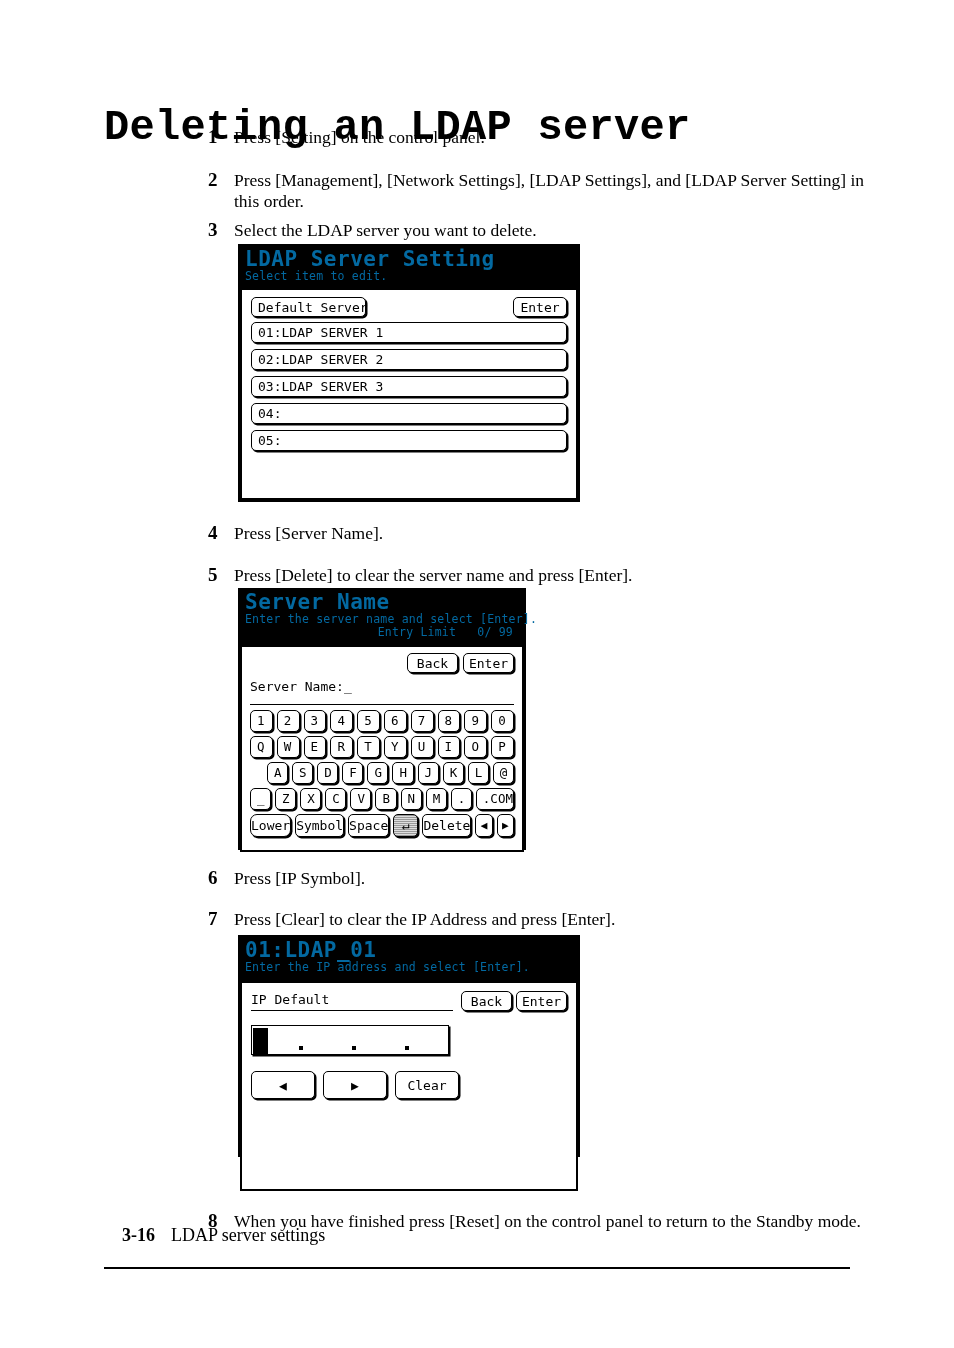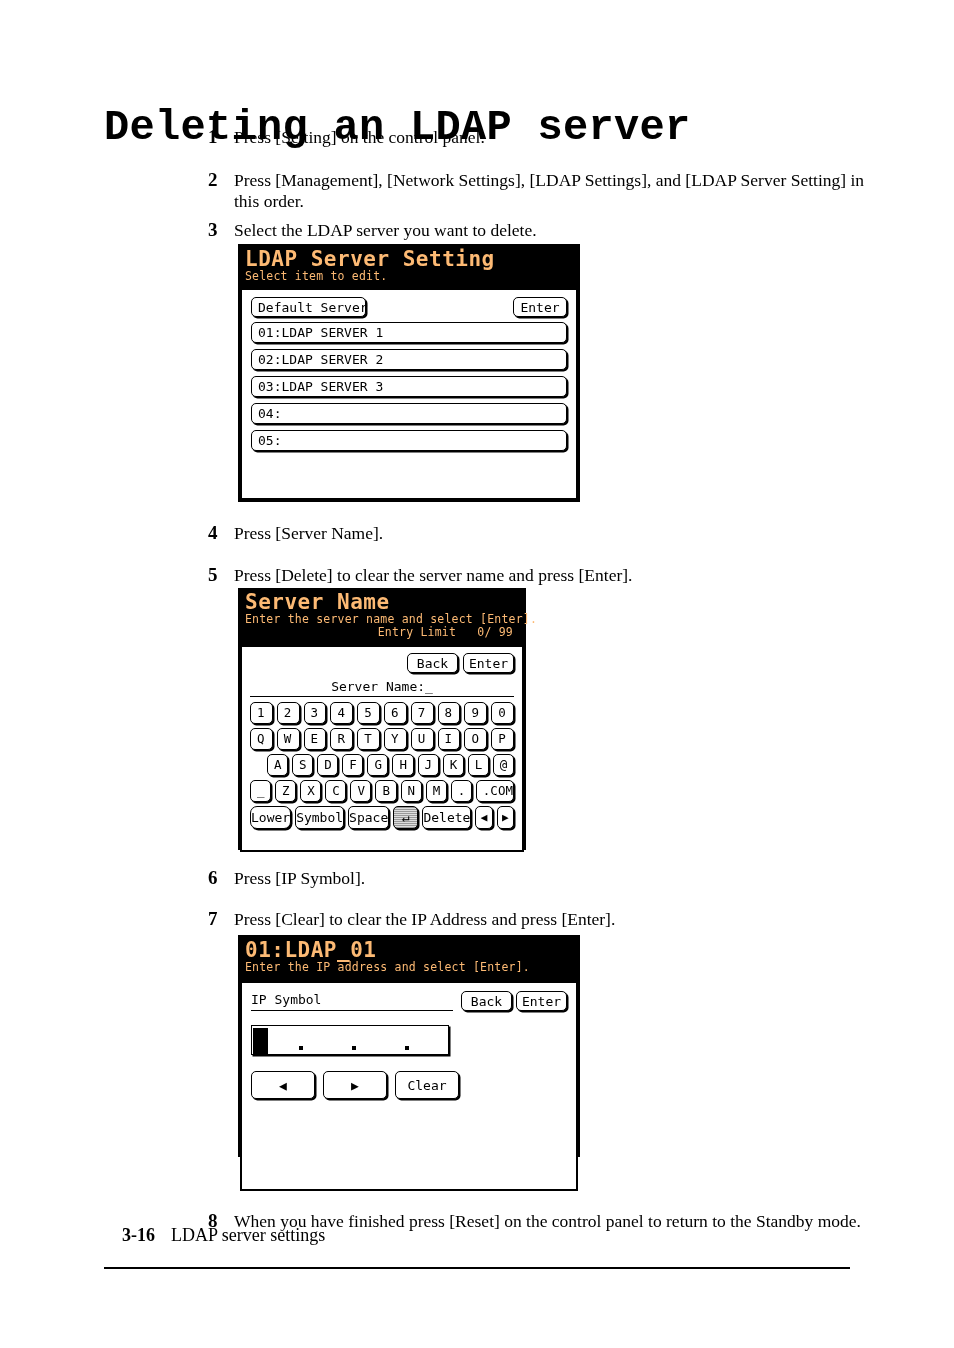--- a/index.html
+++ b/index.html
@@ -62,21 +62,21 @@
   .lcd {
     position: absolute;
     left: 238px;
     box-sizing: border-box;
     background: #ffffff;
     border: 2px solid #000000;
     font-family: "DejaVu Sans Mono", monospace;
   }
   .lcd-header {
     background: #000000;
-    color: #fdba74;
+    color: #0369a1;
     padding: 3px 5px 4px 5px;
     box-sizing: border-box;
   }
   .lcd-title {
     font-family: "DejaVu Sans Mono", monospace;
     font-size: 21px;
     line-height: 22px;
     font-weight: bold;
     letter-spacing: 0.5px;
     white-space: nowrap;
@@ -158,24 +158,23 @@
     display: flex;
     justify-content: flex-end;
     gap: 5px;
     margin-bottom: 6px;
   }
   #btn-back-2, #btn-enter-2 { width: 51px; height: 20px; font-size: 13px; }
   .sn-field {
     border-bottom: 1.6px solid #000000;
     font-family: "DejaVu Sans Mono", monospace;
     font-size: 13px;
-    padding-bottom: 2px;
+    padding-bottom: 10px;
     margin-bottom: 5px;
     white-space: pre;
-    text-align: center;
   }
   .kbrow {
     display: flex;
     gap: 4px;
     margin-bottom: 4px;
   }
   .kbrow.indent { padding-left: 17px; }
   .kb-key {
     width: 25px;
     height: 22px;
@@ -408,21 +407,21 @@
     <span class="step-text">Press [Clear] to clear the IP Address and press [Enter].</span>
   </div>
 
   <div class="lcd" id="panel-ldap-01">
     <div class="lcd-header">
       <div class="lcd-title">01:LDAP_01</div>
       <div class="lcd-sub">Enter the IP address and select [Enter].</div>
     </div>
     <div class="lcd-body">
       <div class="ip-toprow">
-        <div class="ip-label">IP Symbol</div>
+        <div class="ip-label">IP Default</div>
         <div class="ip-buttons">
           <div class="key" id="btn-back-3">Back</div>
           <div class="key" id="btn-enter-3">Enter</div>
         </div>
       </div>
 
       <div class="ip-input">
         <div class="ip-cursor"></div>
         <div class="ip-dots">
           <div class="ip-dot"></div>

